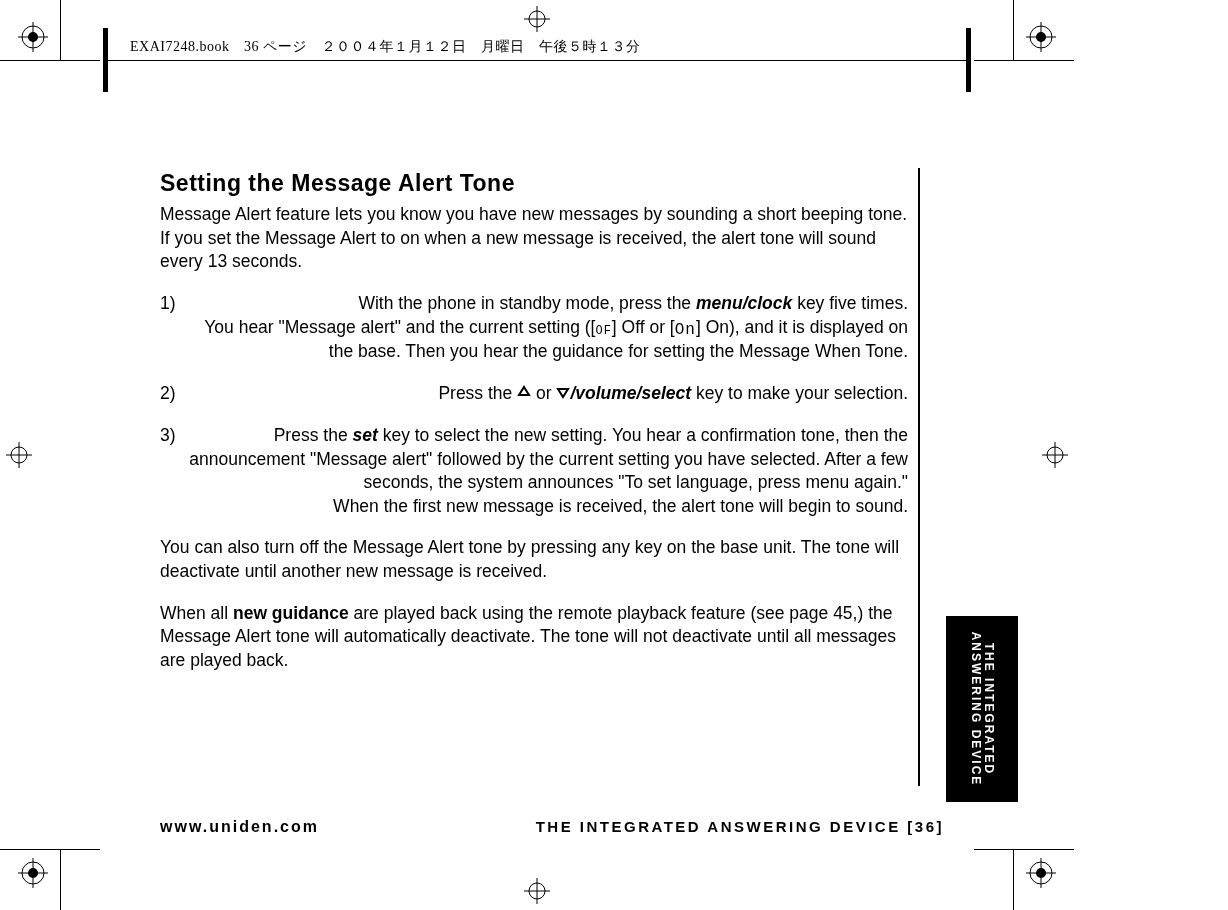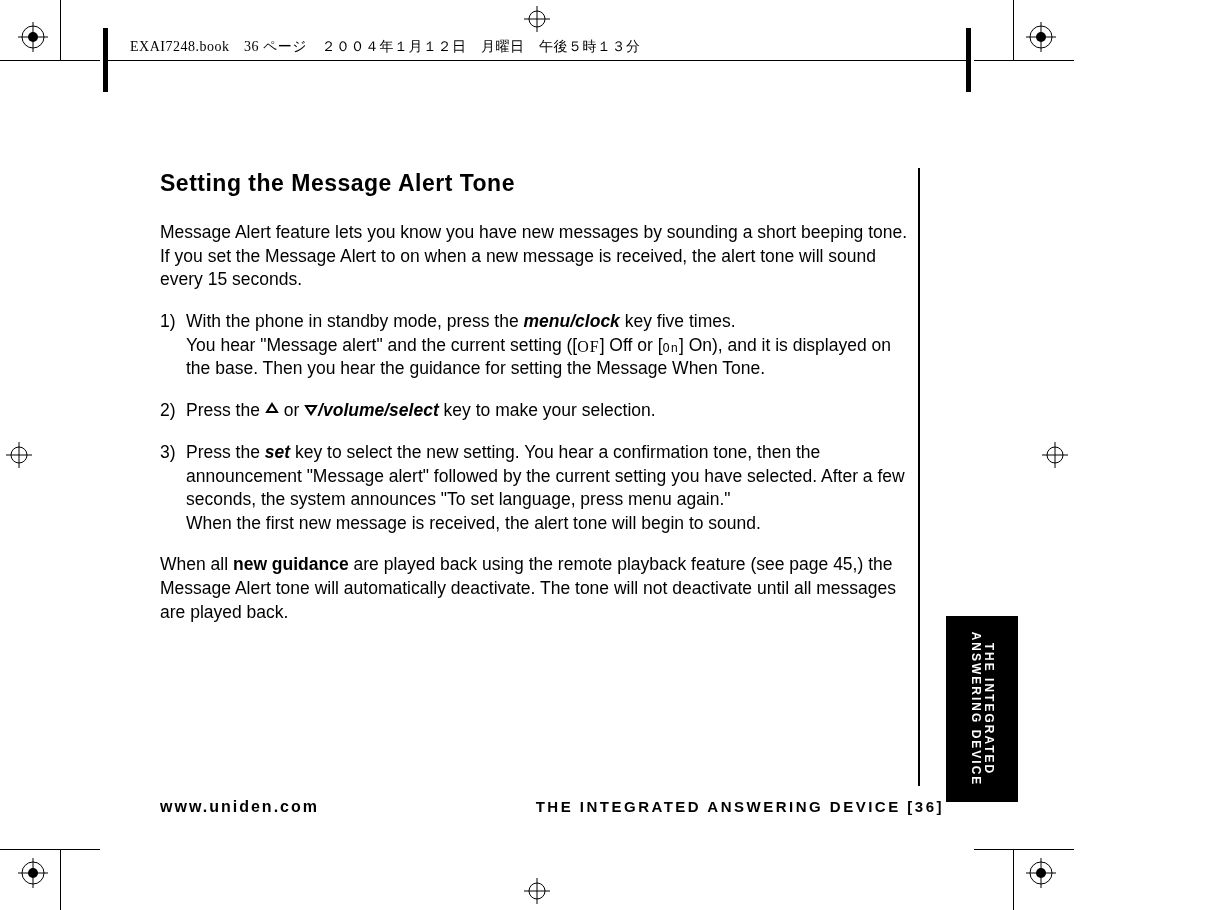--- a/index.html
+++ b/index.html
@@ -30,34 +30,34 @@
   .mid-target svg line { stroke:#000; stroke-width:1; }
   .mid-target svg circle { fill:none; stroke:#000; stroke-width:1; }
 
   .header-line { position: absolute; top: 38px; left: 130px; font-family: "MS Mincho", "Hiragino Mincho Pro", serif; font-size: 14px; letter-spacing: 0.5px; color:#000;}
   .header-rule { position:absolute; left:108px; right:108px; top:60px; height:1px; background:#000;}
   .header-cap-left, .header-cap-right { position:absolute; top:28px; width:5px; height:64px; background:#000;}
   .header-cap-left { left:103px; }
   .header-cap-right { right:103px; }
 
   .content { position: absolute; left: 160px; top: 168px; width: 748px; line-height: 1.35; font-size: 17.5px; }
-  .content h2 { font-size: 23px; font-weight: 700; letter-spacing: 0.5px; margin-bottom: 22px; }
+  .content h2 { font-size: 23px; font-weight: 700; letter-spacing: 0.5px; margin-bottom: 4px; }
   .content p { margin-bottom: 18px; }
   .content .step { margin-bottom: 18px; }
-  .content .step .ind { display:block; padding-left: 26px; }
+  .content .step .ind { display:block; padding-left: 26px; text-align: right; }
   .content .step .num { float:left; }
   .bi { font-weight:700; font-style: italic; }
   .b { font-weight:700; }
-  .seg-OF { font-family: Liberation Serif, serif; font-size:16px; letter-spacing:1px; display:inline-block; transform: translateY(1px);}
-  .seg-On { font-family: "Courier New", monospace; font-size:12px; letter-spacing:1px; display:inline-block; transform: translateY(1px);}
+  .seg-OF { font-family: Liberation Mono, monospace; font-size:12px; letter-spacing:1px; display:inline-block; transform: translateY(1px);}
+  .seg-On { font-family: "Courier New", monospace; font-size:16px; letter-spacing:1px; display:inline-block; transform: translateY(1px);}
   .arrow { display:inline-block; vertical-align:middle; }
   .vrule { position:absolute; top:168px; height:618px; width:1.5px; background:#000; left: 918px;}
   .side-label { position:absolute; right:56px; top:616px; width:72px; height:186px; background:#000; color:#fff; }
   .side-label .lbl { white-space: pre; font-size:12px; font-weight:700; letter-spacing:2px; line-height:13px; position:absolute; top:50%; left:50%; transform: translate(-50%,-50%) rotate(90deg); transform-origin:center; text-align:center;}
-  .footer { position:absolute; left:160px; bottom:94px; right:130px; display:flex; justify-content:space-between; align-items:baseline; }
+  .footer { position:absolute; left:160px; bottom:74px; right:130px; display:flex; justify-content:space-between; align-items:baseline; }
   .footer .url { font-weight:700; letter-spacing:2px; font-size:16px;}
   .footer .sect { font-weight:700; letter-spacing:2.5px; font-size:15px;}
 </style>
 </head>
 <body>
 
 <div class="page">
 
   <svg class="crop-mark crop-tl" viewBox="0 0 30 30">
       <circle class="outer" cx="15" cy="15" r="11"></circle>
@@ -114,21 +114,21 @@
         <line x1="0" y1="13" x2="26" y2="13"></line>
       </svg></div>
 
   <div class="header-cap-left"></div>
   <div class="header-cap-right"></div>
   <div class="header-rule"></div>
   <div class="header-line">EXAI7248.book　36 ページ　２００４年１月１２日　月曜日　午後５時１３分</div>
 
   <div class="content">
     <h2>Setting the Message Alert Tone</h2>
-    <p>Message Alert feature lets you know you have new messages by sounding a short beeping tone. If you set the Message Alert to on when a new message is received, the alert tone will sound every 15 seconds.</p>
+    <p>Message Alert feature lets you know you have new messages by sounding a short beeping tone. If you set the Message Alert to on when a new message is received, the alert tone will sound every 13 seconds.</p>
 
     <div class="step">
       <span class="num">1)</span>
       <span class="ind">
         <span>With the phone in standby mode, press the </span><span class="bi">menu/clock</span><span> key five times.</span><br>
         <span>You hear "Message alert" and the current setting ([</span><span class="seg-OF">OF</span><span>] Off or [</span><span class="seg-On">On</span><span>] On), and it is displayed on the base. Then you hear the guidance for setting the Message When Tone.</span>
       </span>
     </div>
 
     <div class="step">
@@ -143,20 +143,21 @@
     </div>
 
     <div class="step">
       <span class="num">3)</span>
       <span class="ind">
         <span>Press the </span><span class="bi">set</span><span> key to select the new setting. You hear a confirmation tone, then the announcement "Message alert" followed by the current setting you have selected. After a few seconds, the system announces "To set language, press menu again."</span><br>
         <span>When the first new message is received, the alert tone will begin to sound.</span>
       </span>
     </div>
 
+    <p>You can also turn off the Message Alert tone by pressing any key on the base unit. The tone will deactivate until another new message is received.</p>
     <p>
       <span>When all </span><span class="b">new guidance</span><span> are played back using the remote playback feature (see page 45,) the Message Alert tone will automatically deactivate. The tone will not deactivate until all messages are played back.</span>
     </p>
   </div>
 
   <div class="vrule"></div>
 
   <div class="side-label">
     <div class="lbl">THE INTEGRATED
 ANSWERING DEVICE</div>

